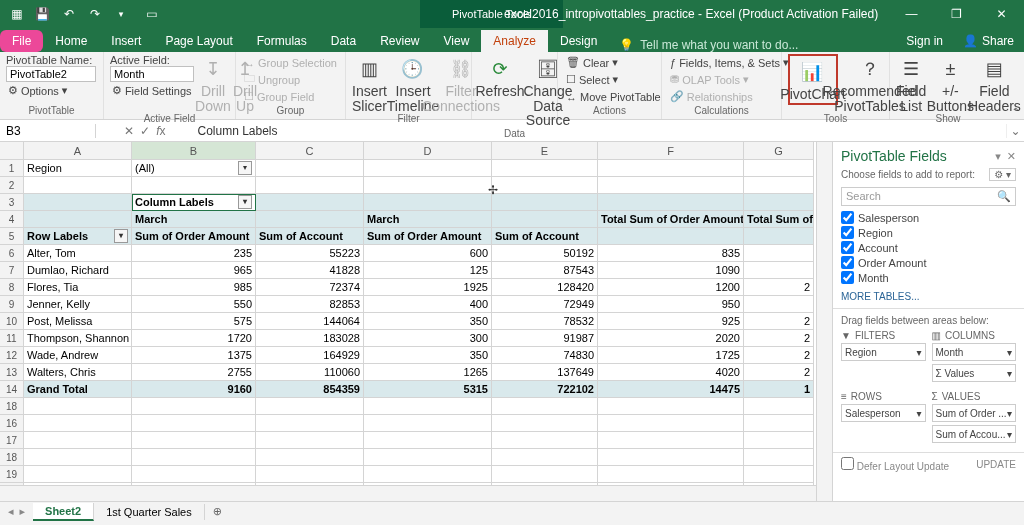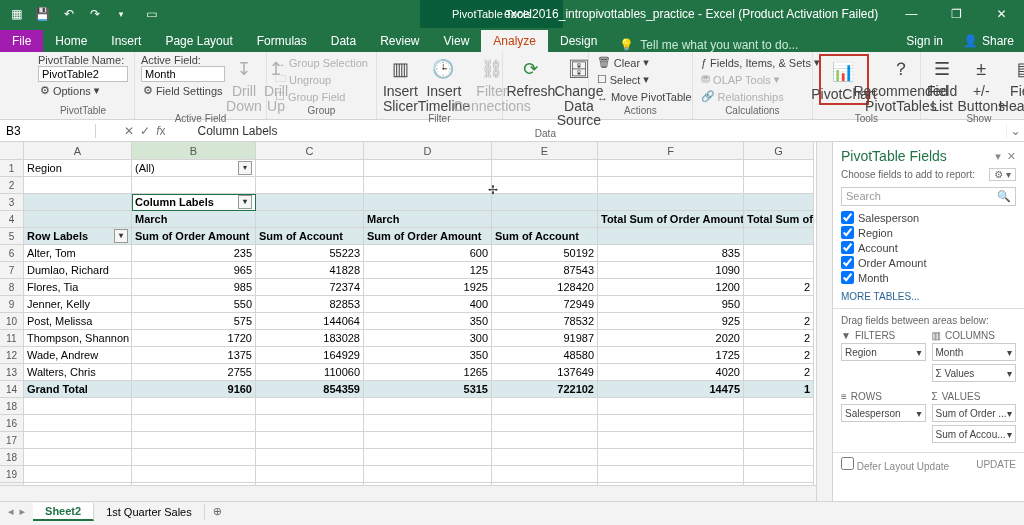--- a/index.html
+++ b/index.html
@@ -11,29 +11,29 @@
   .titlebar .qat .qat-btn { width: 22px; height: 22px; display: flex; align-items: center; justify-content: center; color:#fff; }
   .titlebar .ctx { position:absolute; left:420px; top:0; height:28px; background:#0a5d3a; color:#fff; padding:0 32px; display:flex; align-items:center; font-size:11px;}
   .titlebar .title { position:absolute; left:504px; top:0; height:28px; display:flex; align-items:center; font-size:12px;}
   .titlebar .wincontrols { margin-left:auto; display:flex; }
   .titlebar .wincontrols div { width:45px; height:28px; display:flex; align-items:center; justify-content:center; color:#fff;}
   .ribext { width:28px; height:28px; display:flex; align-items:center; justify-content:center; color:#fff;}
 
   
   .tabs { height: 24px; background:#217346; display:flex; align-items:flex-end; font-size:12px; color:#fff; }
   .tab { padding: 4px 12px; cursor:pointer; }
-  .tab.file { background:#a21caf; }
+  .tab.file { background:#ec4899;border-radius:6px; }
   .tab.active { background:#f3f3f3; color:#c2410c; }
   .tab.ctx { color:#fff; }
   .tellme { margin-left:10px; display:flex; align-items:center; gap:6px; color:#c9e8d7; font-size:12px;}
   .signin { margin-left:auto; padding:4px 10px;}
   .share { padding:4px 10px; display:flex; align-items:center; gap:4px;}
 
   
-  .ribbon { height: 68px; background:#f3f3f3; border-bottom:1px solid #d4d4d4; display:flex; font-size:11px; color:#444; position:relative;padding-left:32px;}
+  .ribbon { height: 68px; background:#f3f3f3; border-bottom:1px solid #d4d4d4; display:flex; font-size:11px; color:#444; position:relative;}
   .group { border-right:1px solid #e1e1e1; padding:2px 6px 0 6px; display:flex; flex-direction:column; }
   .group .body { flex:1; display:flex; gap:4px; align-items:flex-start;}
   .group .label { text-align:center; font-size:10px; color:#666; padding-bottom:2px; height:14px;}
   .minibtn { padding:1px 2px; display:flex; align-items:center; gap:3px; height:17px; white-space:nowrap;}
   .minibtn.dim { color:#b0b0b0; }
   .bigbtn { display:flex; flex-direction:column; align-items:center; width:44px; gap:2px; padding-top:2px;}
   .bigbtn .ic { width:28px; height:26px; display:flex; align-items:center; justify-content:center; font-size:18px;}
   .bigbtn span { font-size:14px; text-align:center; line-height:1.05;}
   .inputtiny { border:1px solid #c0c0c0; background:#fff; font-size:11px; padding:1px 3px;}
   .highlight { border:2px solid #c0392b; padding:1px;}
@@ -393,21 +393,21 @@
           <div class="cell colE r ">91987</div>
           <div class="cell colF r ">2020</div>
           <div class="cell colG r ">2</div>
         </div>
         <div class="row ">
           <div class="rnum">12</div>
           <div class="cell colA ">Wade, Andrew</div>
           <div class="cell colB r ">1375</div>
           <div class="cell colC r ">164929</div>
           <div class="cell colD r ">350</div>
-          <div class="cell colE r ">48580</div>
+          <div class="cell colE r ">74830</div>
           <div class="cell colF r ">1725</div>
           <div class="cell colG r ">2</div>
         </div>
         <div class="row ">
           <div class="rnum">13</div>
           <div class="cell colA ">Walters, Chris</div>
           <div class="cell colB r ">2755</div>
           <div class="cell colC r ">110060</div>
           <div class="cell colD r ">1265</div>
           <div class="cell colE r ">137649</div>

